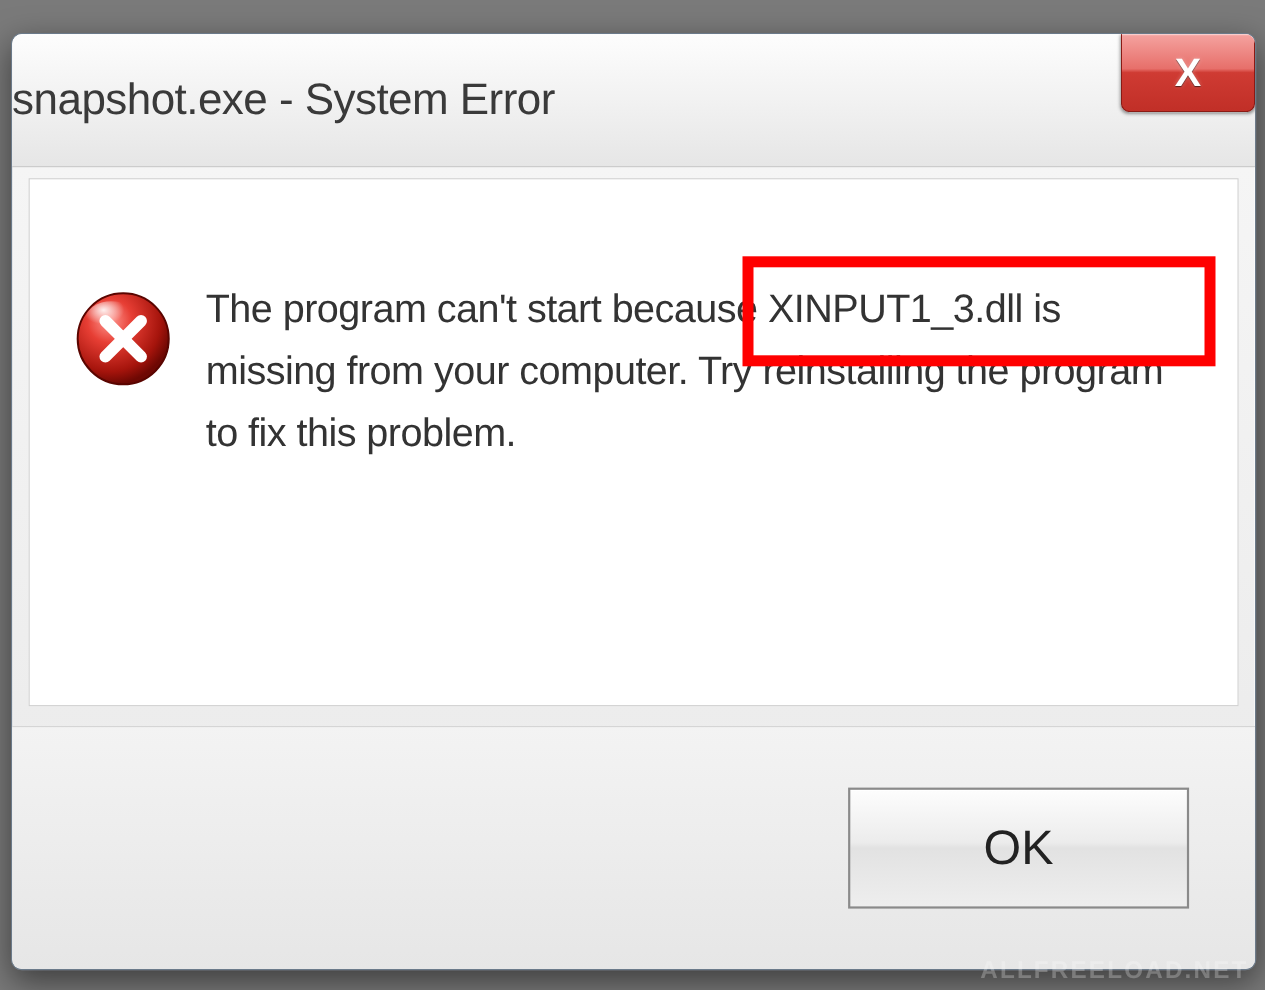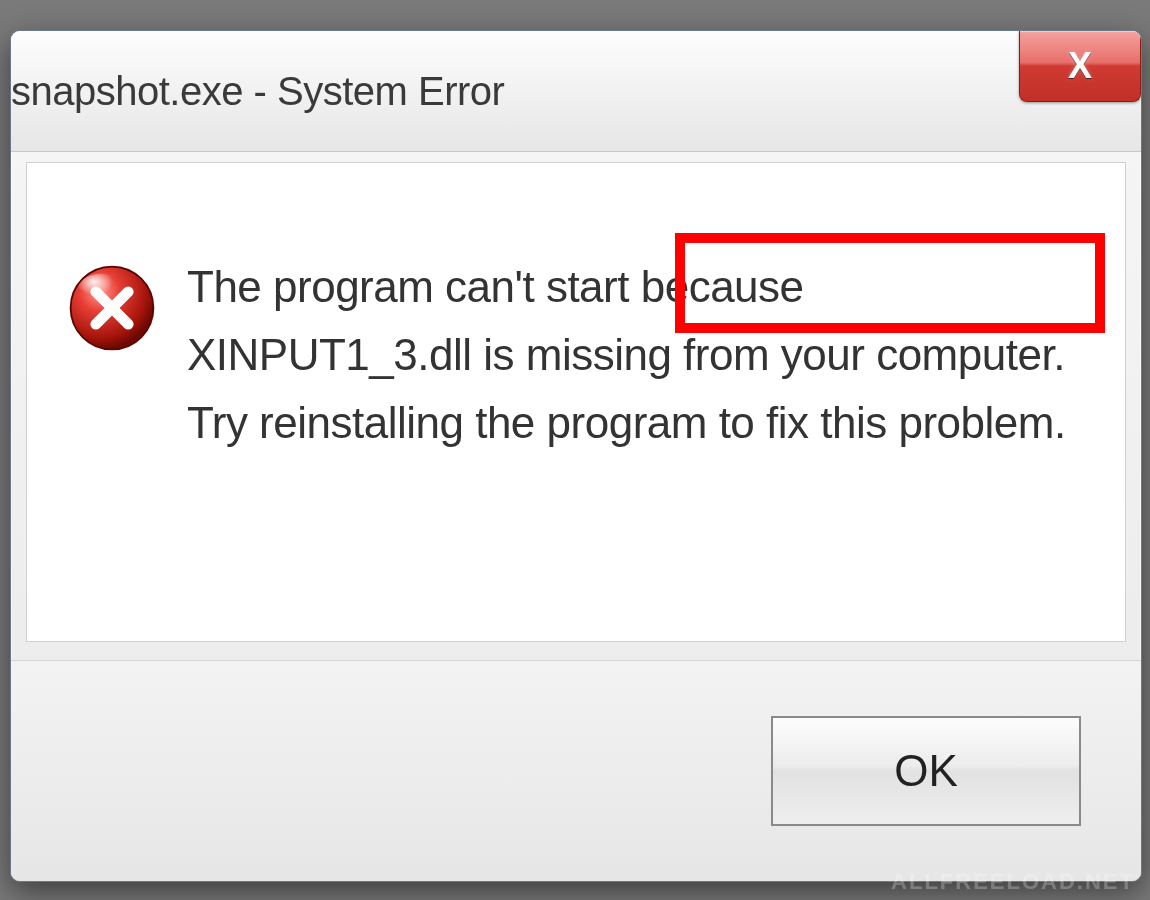--- a/index.html
+++ b/index.html
@@ -89,21 +89,21 @@
 
   .error-icon {
     width: 90px;
     height: 90px;
     flex-shrink: 0;
     margin-right: 30px;
     margin-top: 10px;
   }
 
   .message-text {
-    font-size: 44px;
+    font-size: 36px;
     color: #333;
     line-height: 1.55;
     font-weight: 400;
     position: relative;
     letter-spacing: -0.5px;
   }
 
   .highlight-box {
     position: absolute;
     border: 10px solid #ff0000;

